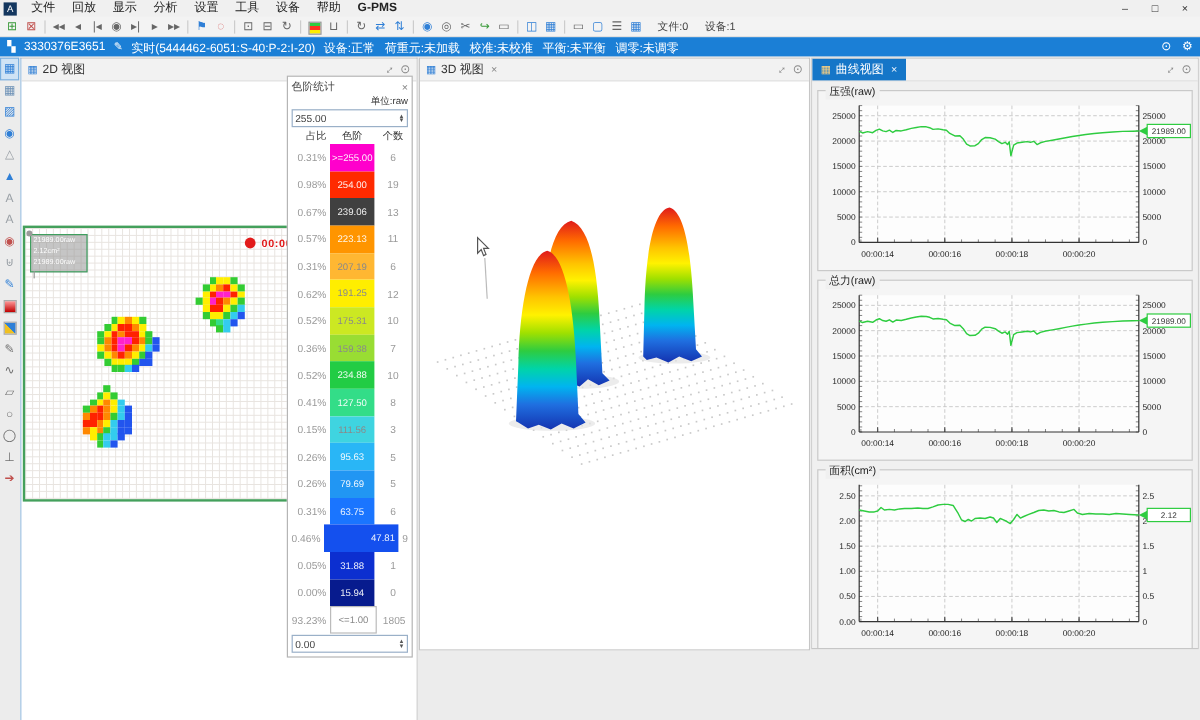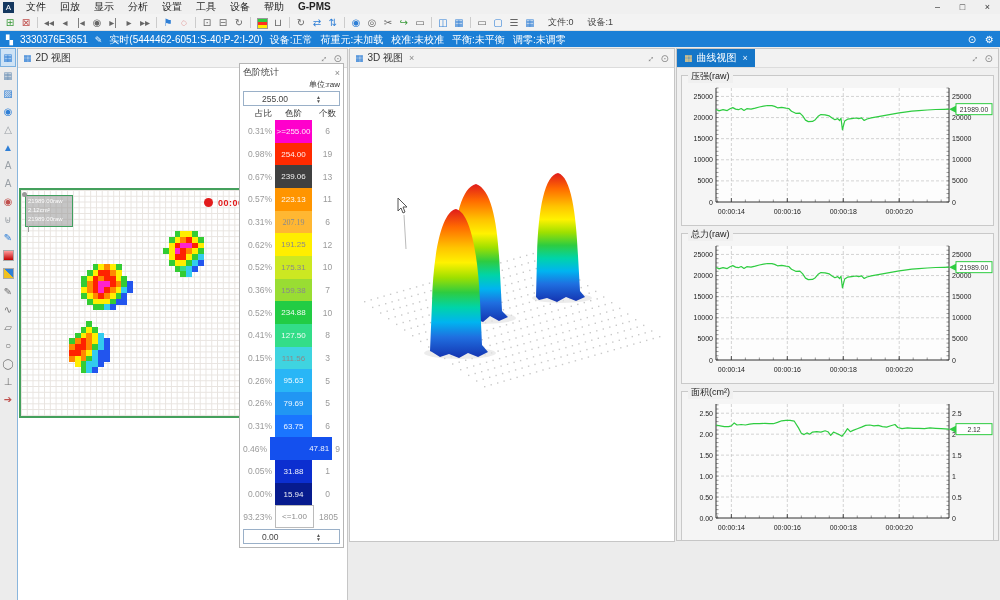--- a/index.html
+++ b/index.html
@@ -56,21 +56,21 @@
   .tt-handle{position:absolute;left:1px;top:2px;width:5px;height:5px;border-radius:50%;background:#9a9a9a;}
   .tt-stem{position:absolute;left:7px;top:36px;width:1px;height:6px;background:#9a9a9a;}
   #rec-dot{position:absolute;left:183px;top:8px;width:9px;height:9px;border-radius:50%;background:#e21b1b;}
   #rec-time{position:absolute;left:197px;top:8px;font-size:9px;font-weight:bold;color:#e21b1b;letter-spacing:.5px;}
   
   #stats{position:absolute;right:3px;top:14px;width:97px;bottom:53px;background:#fff;border:1px solid #b5b5b5;
     font-size:8.5px;color:#444;display:flex;flex-direction:column;padding:2px 3px;z-index:5;}
   .stats-title-row{display:flex;align-items:center;height:13px;font-size:9px;}
   .stats-close{margin-left:auto;color:#888;}
   .stats-unit{text-align:right;height:11px;font-size:8px;color:#333;}
-  .spin{border:1px solid #9ab0c8;height:13px;display:flex;align-items:center;font-size:8.5px;padding:0 18px;background:#fff;margin:1px 0;}
+  .spin{border:1px solid #9ab0c8;height:13px;display:flex;align-items:center;font-size:8.5px;padding:0 2px;background:#fff;margin:1px 0;}
   .spin-arrows{margin-left:auto;display:flex;flex-direction:column;font-size:5px;line-height:4px;color:#555;}
   .stats-colhdr{display:flex;height:13px;align-items:center;font-size:8.5px;color:#333;}
   .stats-rows{flex:1;display:flex;flex-direction:column;}
   .stats-row{flex:1;display:flex;align-items:stretch;}
   .stats-pct{width:29px;display:flex;align-items:center;justify-content:flex-end;color:#9a9a9a;}
   .stats-swatch{width:37px;margin:0 3px;display:flex;align-items:center;justify-content:center;font-size:8px;}
   .stats-count{flex:1;display:flex;align-items:center;justify-content:center;color:#9a9a9a;}
   .hdr-pct{width:29px;text-align:right;}
   .hdr-lvl{width:37px;margin:0 3px;text-align:center;}
   .hdr-cnt{flex:1;text-align:center;}
@@ -400,21 +400,21 @@
               <span class="stats-swatch" style="background: #404040; color: rgba(255, 255, 255, 0.92);">239.06</span>
               <span class="stats-count">13</span>
             </div>
             <div class="stats-row">
               <span class="stats-pct">0.57%</span>
               <span class="stats-swatch" style="background: rgb(255, 149, 0); color: rgba(255, 255, 255, 0.92);">223.13</span>
               <span class="stats-count">11</span>
             </div>
             <div class="stats-row">
               <span class="stats-pct">0.31%</span>
-              <span class="stats-swatch" style="background: rgb(255, 183, 50); color: rgb(138, 138, 138); font-family: Liberation Serif, serif;">207.19</span>
+              <span class="stats-swatch" style="background: rgb(255, 183, 50); color: rgb(138, 138, 138);">207.19</span>
               <span class="stats-count">6</span>
             </div>
             <div class="stats-row">
               <span class="stats-pct">0.62%</span>
               <span class="stats-swatch" style="background: rgb(255, 238, 0); color: rgb(138, 138, 138);">191.25</span>
               <span class="stats-count">12</span>
             </div>
             <div class="stats-row">
               <span class="stats-pct">0.52%</span>
               <span class="stats-swatch" style="background: rgb(204, 232, 34); color: rgb(138, 138, 138);">175.31</span>

